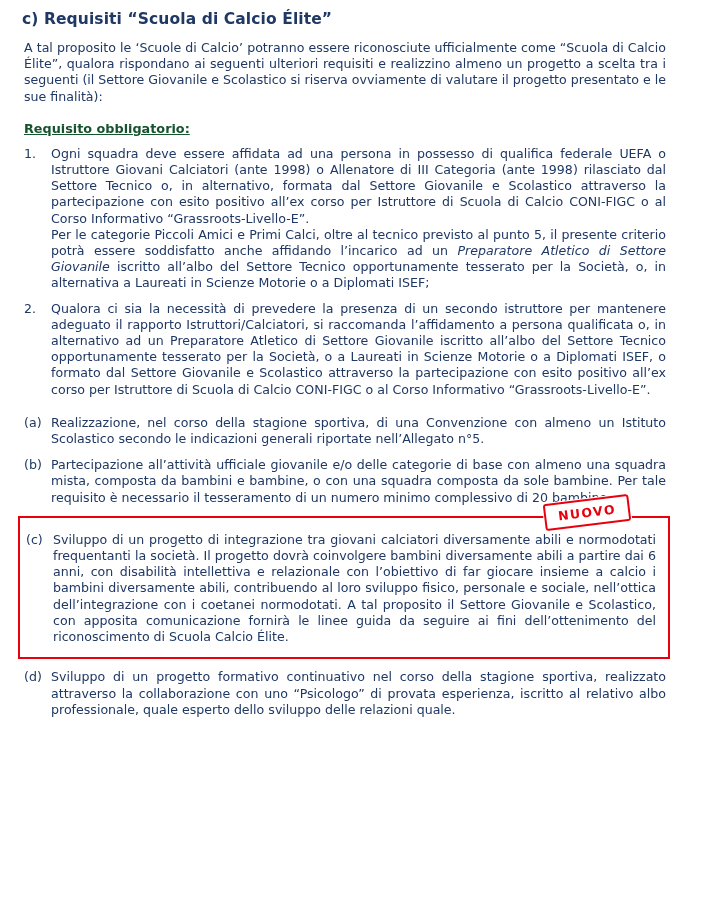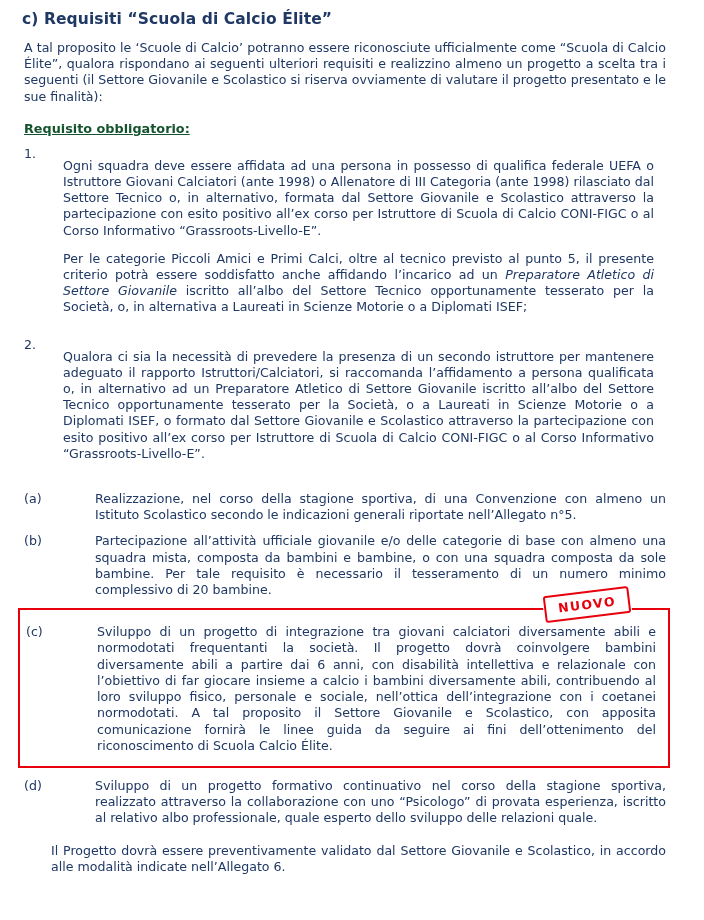--- a/index.html
+++ b/index.html
@@ -65,21 +65,21 @@
   .list-item .marker {
     flex: 0 0 auto;
     width: 27px;
     text-align: left;
   }
   .list-item .body {
     flex: 1 1 auto;
     text-align: justify;
   }
   .list-item .body p {
-    margin: 12px;
+    margin: 0;
   }
   .list-item .body p + p {
     margin-top: 0px;
   }
   .italic {
     font-style: italic;
   }
   .choice-list {
     padding: 8px 22px 0 24px;
   }
@@ -91,21 +91,20 @@
     color: #1f3864;
     margin-bottom: 10px;
   }
   .choice-item .marker {
     flex: 0 0 auto;
     width: 27px;
   }
   .choice-item .body {
     flex: 1 1 auto;
     text-align: justify;
-    margin-left: 44px;
   }
   .highlight-box {
     position: relative;
     margin: 8px 18px 0 18px;
     border: 2px solid #e8000d;
     padding: 14px 6px 12px 6px;
     box-sizing: border-box;
   }
   .highlight-box .choice-item {
     margin-bottom: 0;
@@ -208,15 +207,14 @@
     </div>
   </div>
 
   <div class="tail-list">
     <div class="choice-item">
       <div class="marker">(d)</div>
       <div class="body">Sviluppo di un progetto formativo continuativo nel corso della stagione sportiva, realizzato attraverso la collaborazione con uno “Psicologo” di provata esperienza, iscritto al relativo albo professionale, quale esperto dello sviluppo delle relazioni quale.</div>
     </div>
   </div>
 
-  <div class="tail-note">Il Progetto dovrà essere preventivamente validato dal Settore Giovanile e Scolastico, in accordo alle modalità indicate nell’Allegato 6.</div>
 
 </div>
 
 </body></html>

